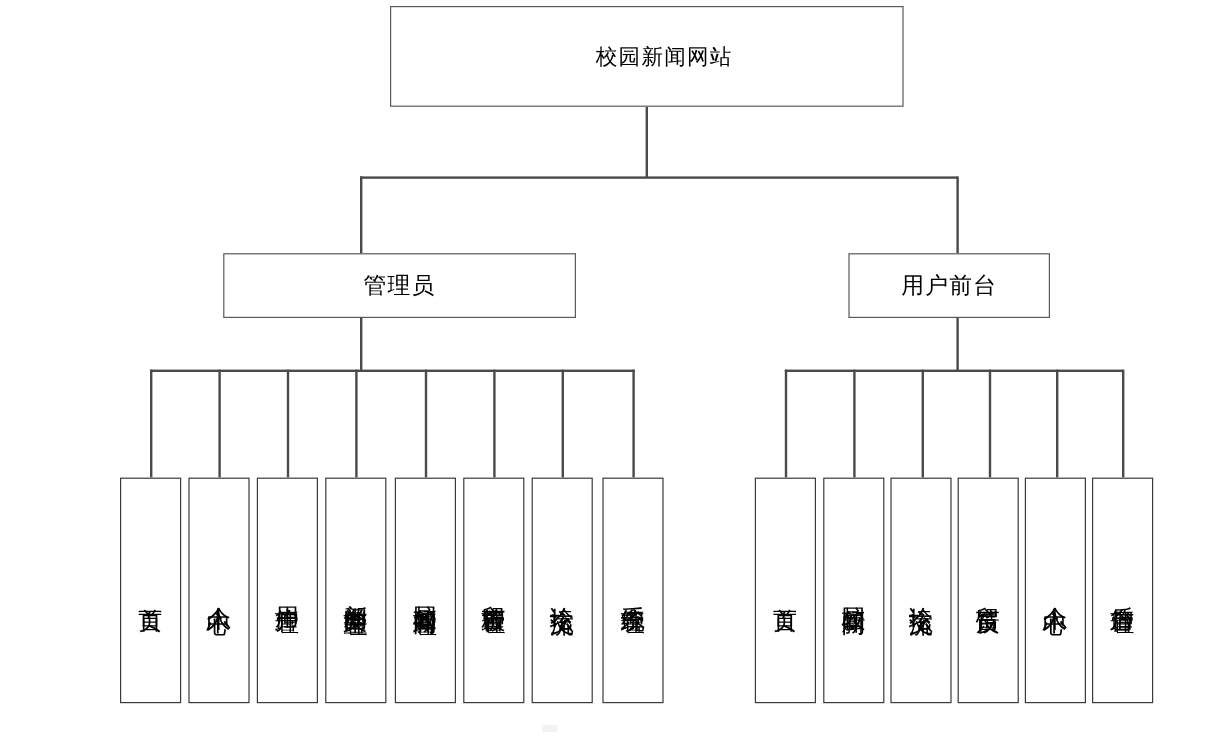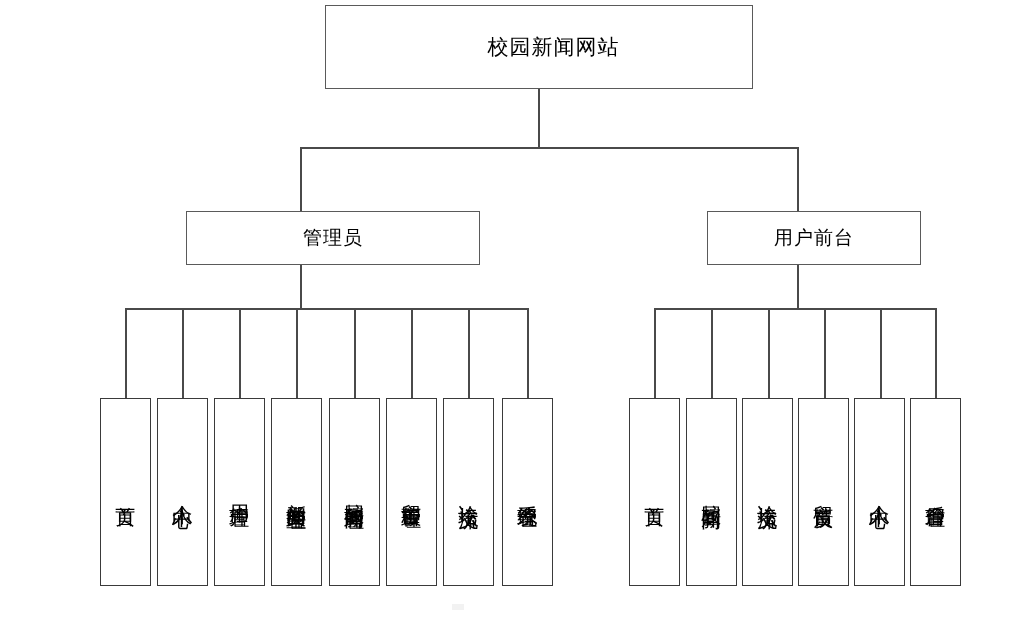--- a/index.html
+++ b/index.html
@@ -27,39 +27,39 @@
     align-items: center;
     justify-content: center;
     color: #000000;
     z-index: 2;
   }
   .node-root {
     left: 325px;
     top: 5px;
     width: 428px;
     height: 84px;
-    font-size: 21px;
+    font-size: 18px;
     letter-spacing: 1px;
     padding-left: 29px;
   }
   .node-l2 {
     height: 54px;
     font-size: 19px;
     letter-spacing: 1px;
   }
   .node-admin {
     left: 154px;
     top: 211px;
     width: 294px;
     margin-left: 32px;
   }
   .node-user {
     left: 707px;
     top: 211px;
-    width: 214px;
+    width: 168px;
   }
   .leaf {
     position: absolute;
     box-sizing: border-box;
     border: 1.5px solid #3a3a3a;
     background: #ffffff;
     top: 398px;
     height: 188px;
     display: flex;
     align-items: center;

